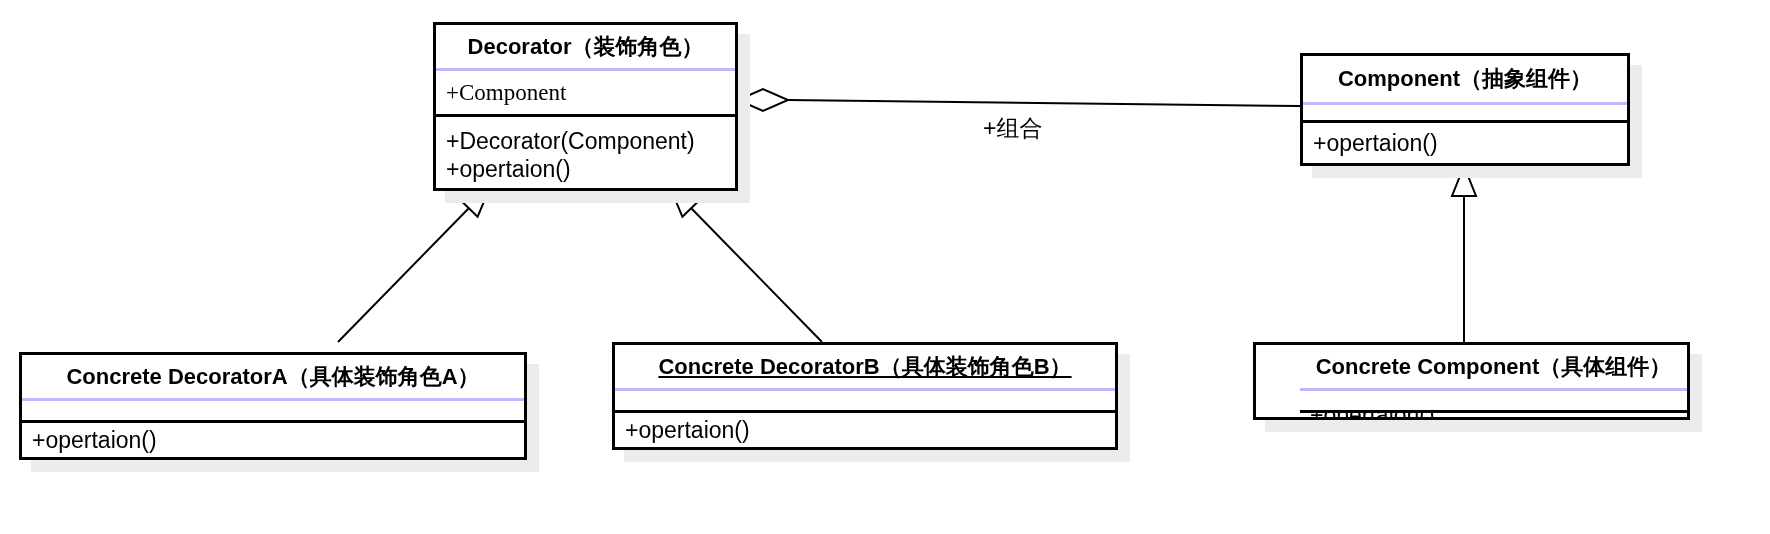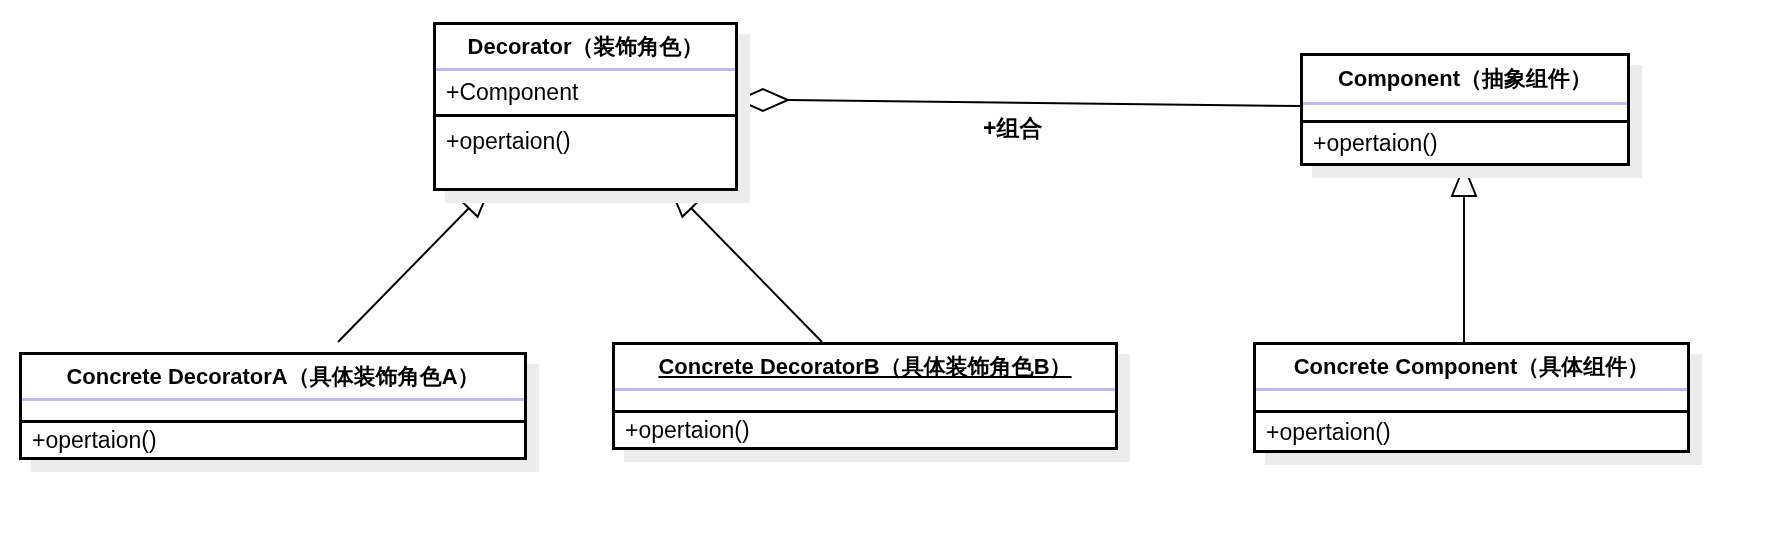--- a/index.html
+++ b/index.html
@@ -97,24 +97,25 @@
     </g>
 
     <g>
       <line x1="1464" y1="196" x2="1464" y2="342" stroke="#000000" stroke-width="2"></line>
       <polygon points="1464,166 1452,196 1476,196" fill="#ffffff" stroke="#000000" stroke-width="2"></polygon>
     </g>
   </svg>
 
   <div class="uml-box" style="left:433px; top:22px; width:305px; height:169px;">
     <div class="uml-title" style="height:43px;">Decorator（装饰角色）</div>
-    <div class="uml-attrs" style="height:43px;">
+    <div class="uml-attrs" style="height:43px;font-family:Liberation Serif, serif;">
       <span>+Component</span>
     </div>
     <div class="uml-methods top-align">
+      <div>+Decorator(Component)</div>
       <div>+opertaion()</div>
     </div>
   </div>
 
   <div class="uml-box" style="left:1300px; top:53px; width:330px; height:113px;">
     <div class="uml-title" style="height:46px;">Component（抽象组件）</div>
     <div class="uml-attrs" style="height:15px;"></div>
     <div class="uml-methods">
       <div>+opertaion()</div>
     </div>
@@ -129,23 +130,23 @@
   </div>
 
   <div class="uml-box" style="left:612px; top:342px; width:506px; height:108px;">
     <div class="uml-title" style="height:43px;text-decoration:underline;">Concrete DecoratorB（具体装饰角色B）</div>
     <div class="uml-attrs" style="height:19px;"></div>
     <div class="uml-methods">
       <div>+opertaion()</div>
     </div>
   </div>
 
-  <div class="uml-box" style="left:1253px; top:342px; width:437px; height:111px;">
+  <div class="uml-box" style="left:1253px; top:342px; width:437px; height:78px;padding-left:44px;">
     <div class="uml-title" style="height:43px;">Concrete Component（具体组件）</div>
     <div class="uml-attrs" style="height:19px;"></div>
     <div class="uml-methods">
       <div>+opertaion()</div>
     </div>
   </div>
 
-  <div class="edge-label" style="left:983px; top:113px;font-weight:bold;">+组合</div>
+  <div class="edge-label" style="left:983px; top:113px;">+组合</div>
 
 </div>
 
 </body></html>

